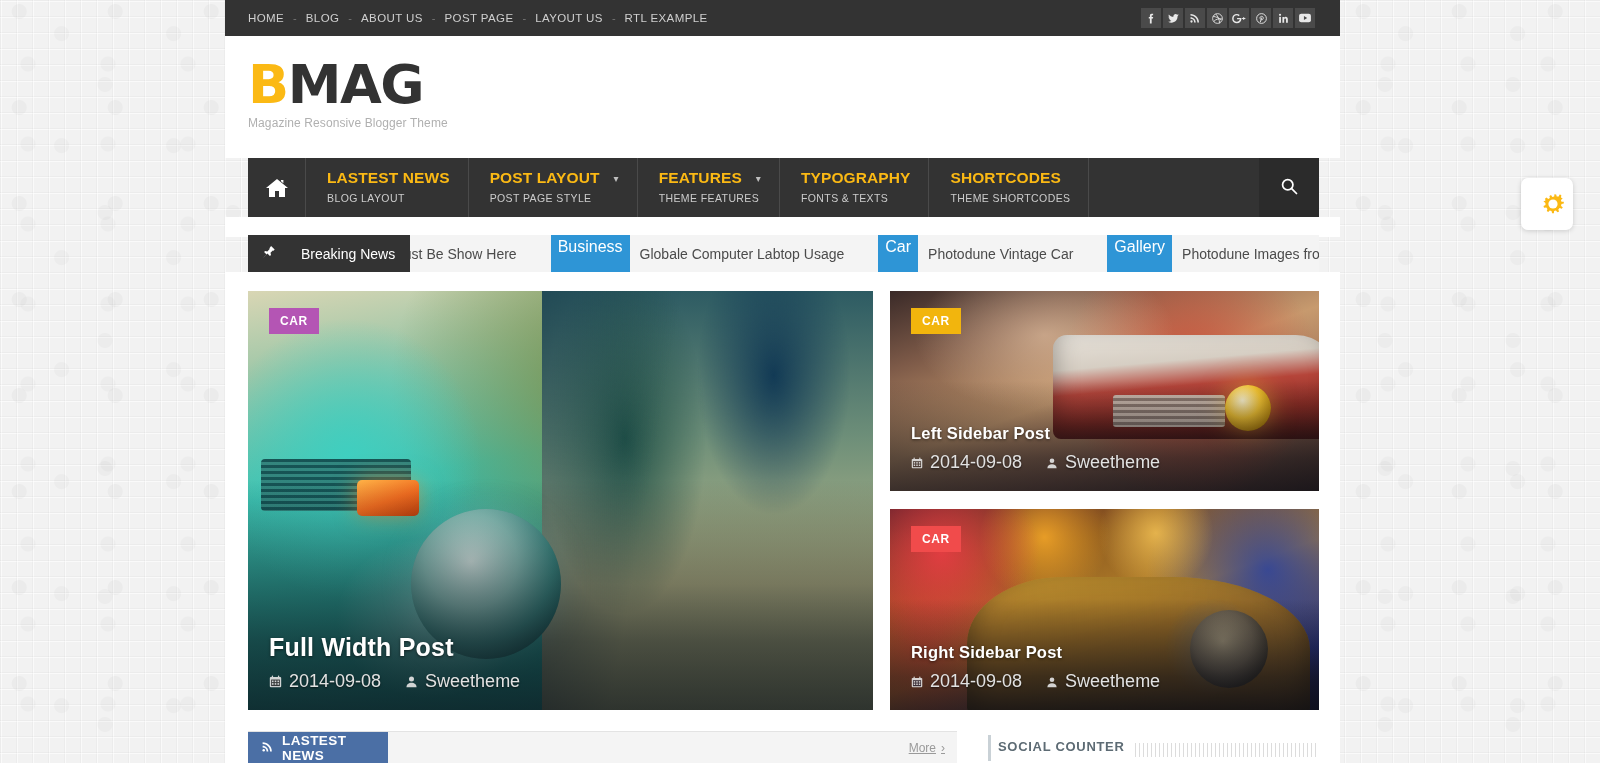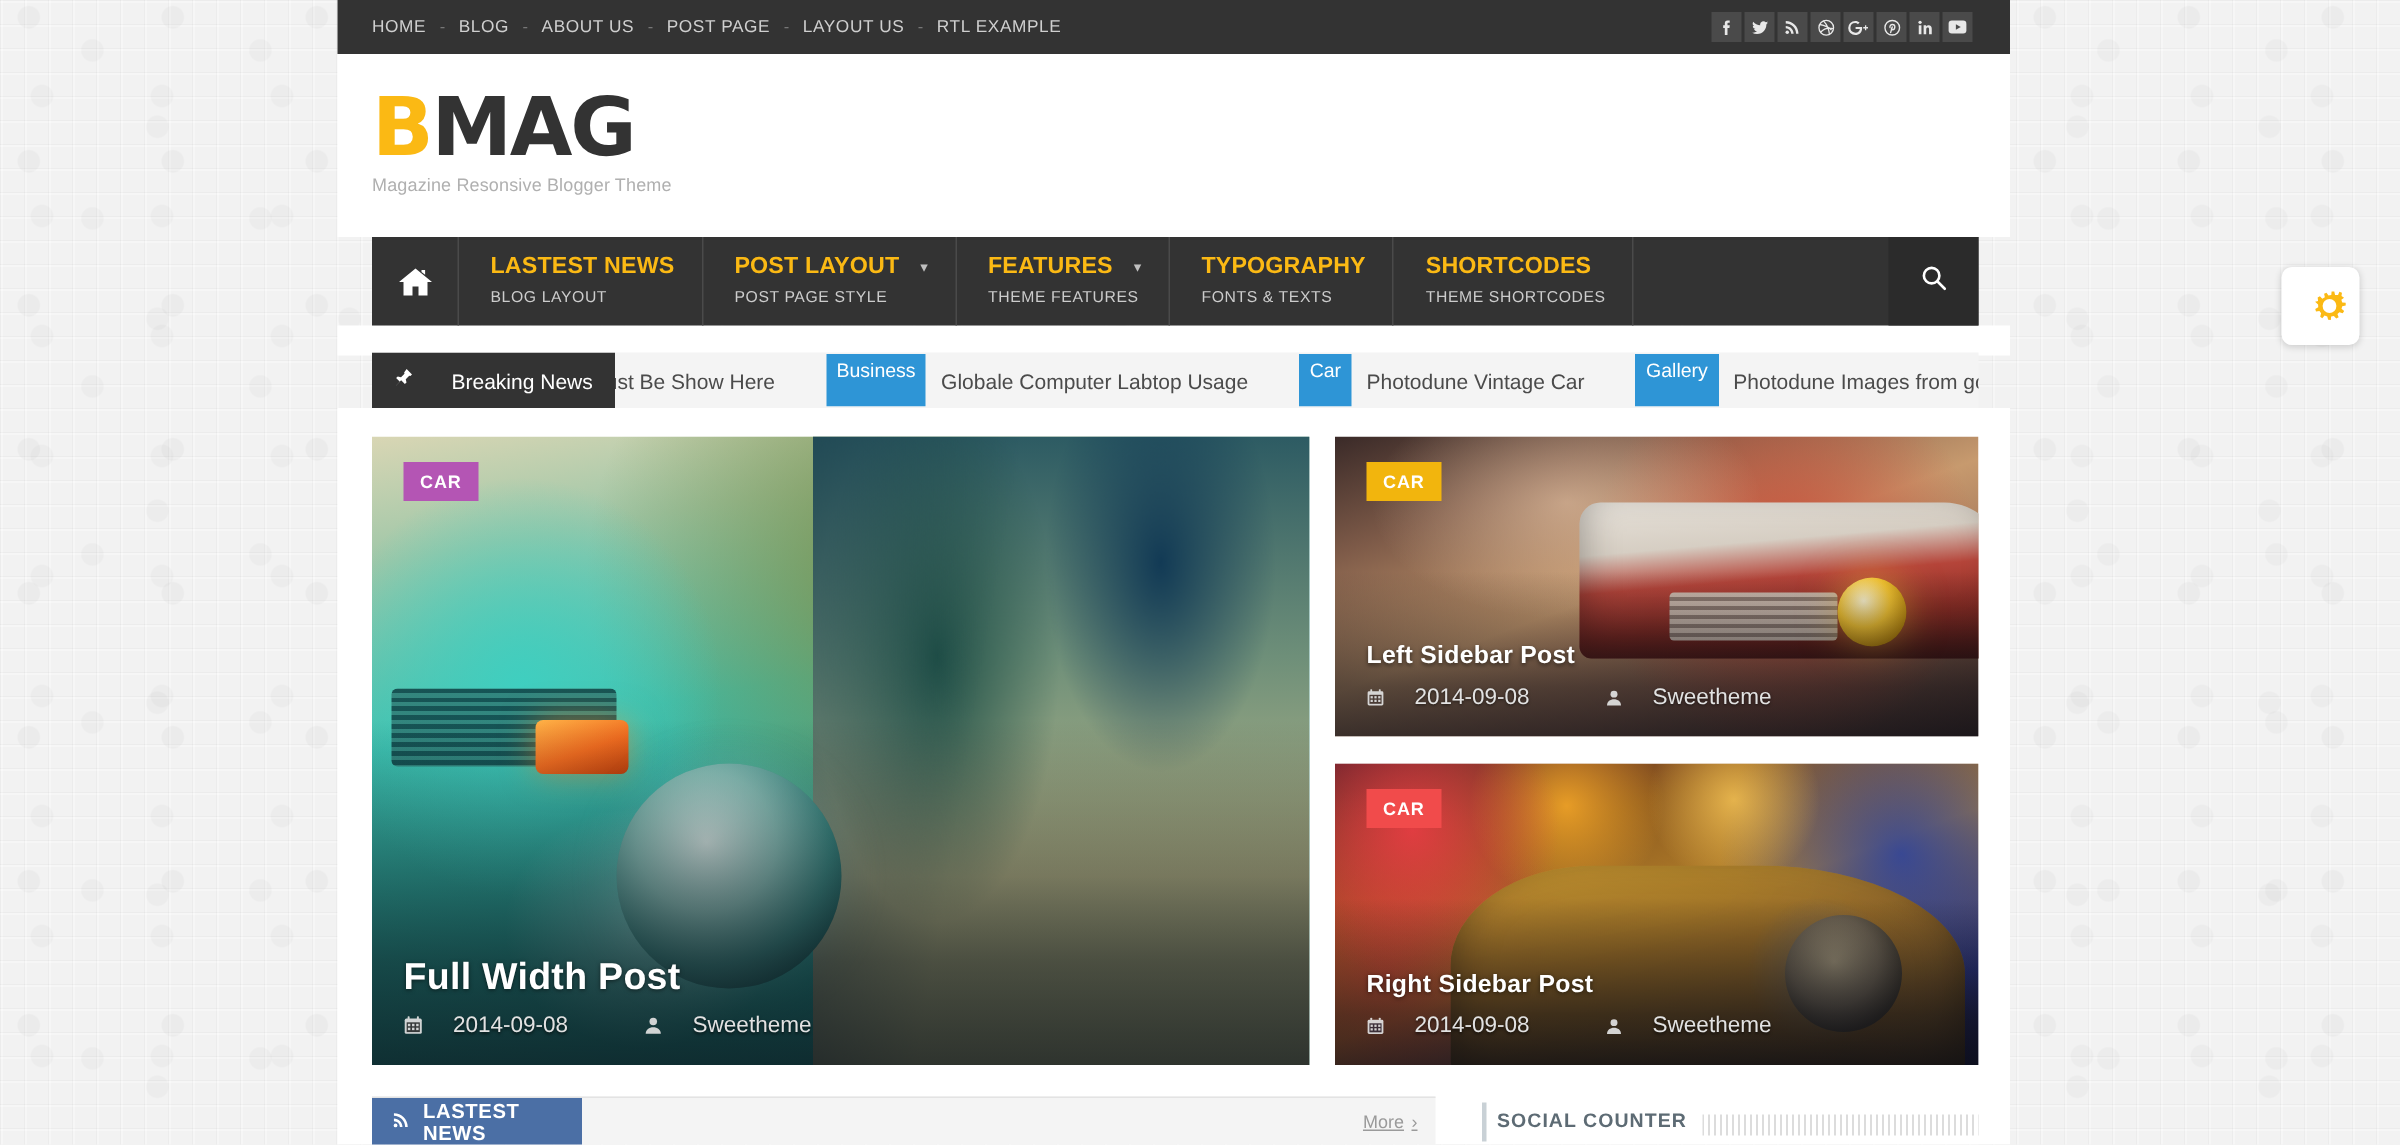--- a/index.html
+++ b/index.html
@@ -111,21 +111,21 @@
     display: flex; align-items: center; gap: 25px;
     padding: 0 15px 0 14px; font-size: 14px; white-space: nowrap;
     position: relative; z-index: 2;
   }
   .ticker {
     display: flex; align-items: center; gap: 0; white-space: nowrap;
     margin-left: -18px; overflow: hidden;
   }
   .tick { display: flex; align-items: center; gap: 10px; padding-right: 34px; }
   .tick .cat {
-    background: #2e95d6; color: #fff; font-size: 13px;
+    background: #2e95d6; color: #fff; font-size: 16px;
     padding: 3px 7px 17px 7px; line-height: 1.2;
   }
   .tick .ttl { font-size: 14px; color: #4b4b4b; }
 
   
   .featured-big {
     position: absolute; left: 248px; top: 291px; width: 625px; height: 419px;
     overflow: hidden;
   }
   .featured-sm-1 {
@@ -148,21 +148,21 @@
     padding: 7px 11px; line-height: 1;
   }
   .card-meta { position: absolute; left: 21px; bottom: 18px; right: 18px; }
   .card-title {
     color: #ffffff; font-weight: bold; letter-spacing: .2px;
     text-shadow: 0 1px 3px rgba(0,0,0,.55); margin-bottom: 9px;
   }
   .featured-big .card-title { font-size: 25px; }
   .featured-sm-1 .card-title, .featured-sm-2 .card-title { font-size: 16.5px; }
   .meta-row {
-    display: flex; align-items: center; gap: 20px; color: #e2e2e2; font-size: 15px;
+    display: flex; align-items: center; gap: 7px; color: #e2e2e2; font-size: 18px;
     text-shadow: 0 1px 2px rgba(0,0,0,.6);
   }
   .meta-row .gap { width: 10px; }
   .meta-row svg { display:block; opacity:.92; }
 
   
   .photo-vw {
     background:
       radial-gradient(ellipse 150px 130px at 29% 78%, rgba(255,255,255,.32) 0%, rgba(255,255,255,0) 62%),
       radial-gradient(ellipse 190px 200px at 16% 40%, #3fcfc0 0%, rgba(63,207,192,0) 70%),

